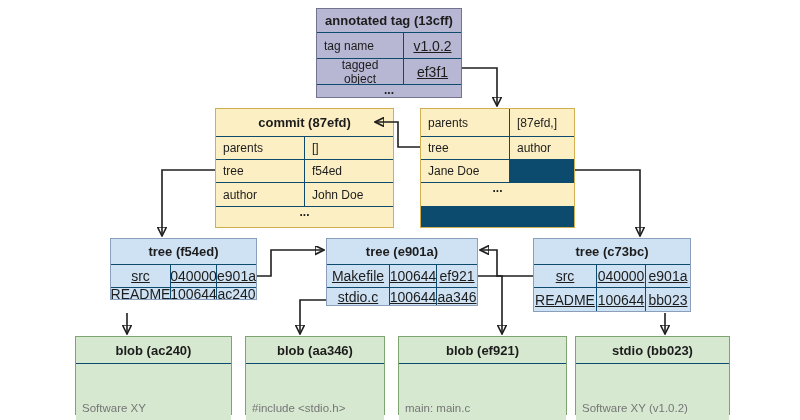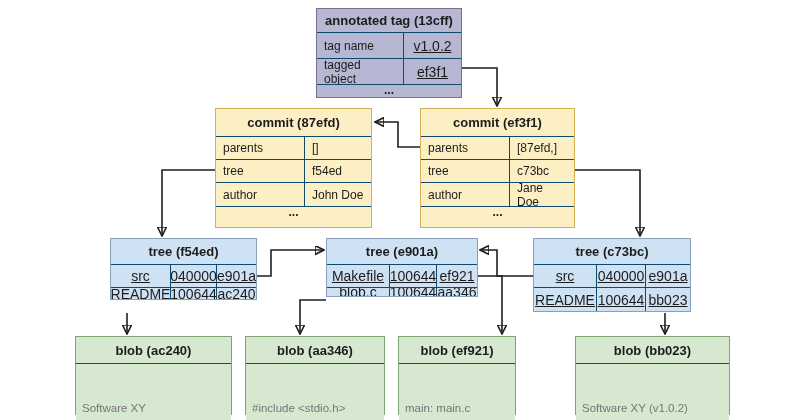--- a/index.html
+++ b/index.html
@@ -8,21 +8,21 @@
     font-family:"Liberation Sans", sans-serif; overflow:hidden;
   }
   .node {
     position:absolute; display:grid; gap:1px; background:#0c4a6e;
     box-sizing:border-box; color:#1c1c1c; font-size:12px;
   }
   .node .hdr {
     grid-column:1/-1; display:flex; align-items:center; justify-content:center;
     font-weight:bold; font-size:13px;
   }
-  .cell { display:flex; align-items:center; padding:0 7px; overflow:hidden; }
+  .cell { display:flex; align-items:center; padding:0 7px; overflow:hidden;text-align:center; }
   .cell.c { justify-content:center; padding:0 2px; font-size:14px;text-decoration:underline; }
   .dots {
     grid-column:1/-1; display:flex; align-items:flex-start; justify-content:center;
     font-weight:bold; font-size:12px; line-height:10px;
   }
   
   .tag    { border:1px solid #73738f; }
   .tag    .fill { background:#b7b6d3; }
   .commit { border:1px solid #d0b050; }
   .commit .fill { background:#fcefc3; }
@@ -45,62 +45,60 @@
   <div class="node tag" style="left:316px; top:8px; width:146px; height:90px;
               grid-template-columns:86px 1fr; grid-template-rows:23px 25px 25px 1fr;">
     <div class="hdr fill">annotated tag (13cff)</div>
     <div class="cell fill">tag name</div>
     <div class="cell c fill">v1.0.2</div>
     <div class="cell fill">tagged object</div>
     <div class="cell c fill">ef3f1</div>
     <div class="dots fill">...</div>
   </div>
 
-  <div class="node commit" style="left:215px; top:108px; width:157px; height:120px;
+  <div class="node commit" style="left:215px; top:108px; width:179px; height:120px;
               grid-template-columns:88px 1fr; grid-template-rows:27px 22px 22px 23px 1fr;">
     <div class="hdr fill">commit (87efd)</div>
     <div class="cell fill">parents</div>
     <div class="cell fill">[]</div>
     <div class="cell fill">tree</div>
     <div class="cell fill">f54ed</div>
     <div class="cell fill">author</div>
     <div class="cell fill">John Doe</div>
     <div class="dots fill">...</div>
   </div>
 
   <div class="node commit" style="left:420px; top:108px; width:155px; height:120px;
               grid-template-columns:88px 1fr; grid-template-rows:27px 22px 22px 23px 1fr;">
-    <div class="hdr fill">commit (ef3f1)</div>
     <div class="cell fill">parents</div>
     <div class="cell fill">[87efd,]</div>
     <div class="cell fill">tree</div>
-    <div class="cell fill">c73bc</div>
     <div class="cell fill">author</div>
     <div class="cell fill">Jane Doe</div>
     <div class="dots fill">...</div>
   </div>
 
   <div class="node tree" style="left:110px; top:238px; width:147px; height:62px;
               grid-template-columns:59px 45px 1fr; grid-template-rows:25px 22px 1fr;">
     <div class="hdr fill">tree (f54ed)</div>
     <div class="cell c fill">src</div>
     <div class="cell c fill">040000</div>
     <div class="cell c fill">e901a</div>
     <div class="cell c fill">README</div>
     <div class="cell c fill">100644</div>
     <div class="cell c fill">ac240</div>
   </div>
 
-  <div class="node tree" style="left:326px; top:238px; width:152px; height:59px;
+  <div class="node tree" style="left:326px; top:238px; width:152px; height:68px;
               grid-template-columns:62px 46px 1fr; grid-template-rows:25px 22px 1fr;">
     <div class="hdr fill">tree (e901a)</div>
     <div class="cell c fill">Makefile</div>
     <div class="cell c fill">100644</div>
     <div class="cell c fill">ef921</div>
-    <div class="cell c fill">blob.c</div>
+    <div class="cell c fill">stdio.c</div>
     <div class="cell c fill">100644</div>
     <div class="cell c fill">aa346</div>
   </div>
 
   <div class="node tree" style="left:533px; top:238px; width:158px; height:74px;
               grid-template-columns:62px 48px 1fr; grid-template-rows:25px 22px 1fr;">
     <div class="hdr fill">tree (c73bc)</div>
     <div class="cell c fill">src</div>
     <div class="cell c fill">040000</div>
     <div class="cell c fill">e901a</div>
@@ -120,30 +118,30 @@
 
   <div class="node blob" style="left:245px; top:336px; width:140px; height:79px; grid-template-rows:26px 1fr;">
     <div class="hdr fill">blob (aa346)</div>
     <div class="blob-body fill">
       <div>#include &lt;stdio.h&gt;</div>
       
       
     </div>
   </div>
 
-  <div class="node blob" style="left:398px; top:336px; width:118px; height:79px; grid-template-rows:26px 1fr;">
+  <div class="node blob" style="left:398px; top:336px; width:169px; height:79px; grid-template-rows:26px 1fr;">
     <div class="hdr fill">blob (ef921)</div>
     <div class="blob-body fill">
       <div>main: main.c</div>
       
     </div>
   </div>
 
   <div class="node blob" style="left:575px; top:336px; width:155px; height:79px; grid-template-rows:26px 1fr;">
-    <div class="hdr fill">blob (bb023)</div>
+    <div class="hdr fill">stdio (bb023)</div>
     <div class="blob-body fill">
       <div>Software XY (v1.0.2)</div>
       
       
     </div>
   </div>
 
   <svg id="wires" width="800" height="420">
     <defs>
       <marker id="ah" markerWidth="10" markerHeight="10" refX="8" refY="4.5" orient="auto" markerUnits="userSpaceOnUse">

